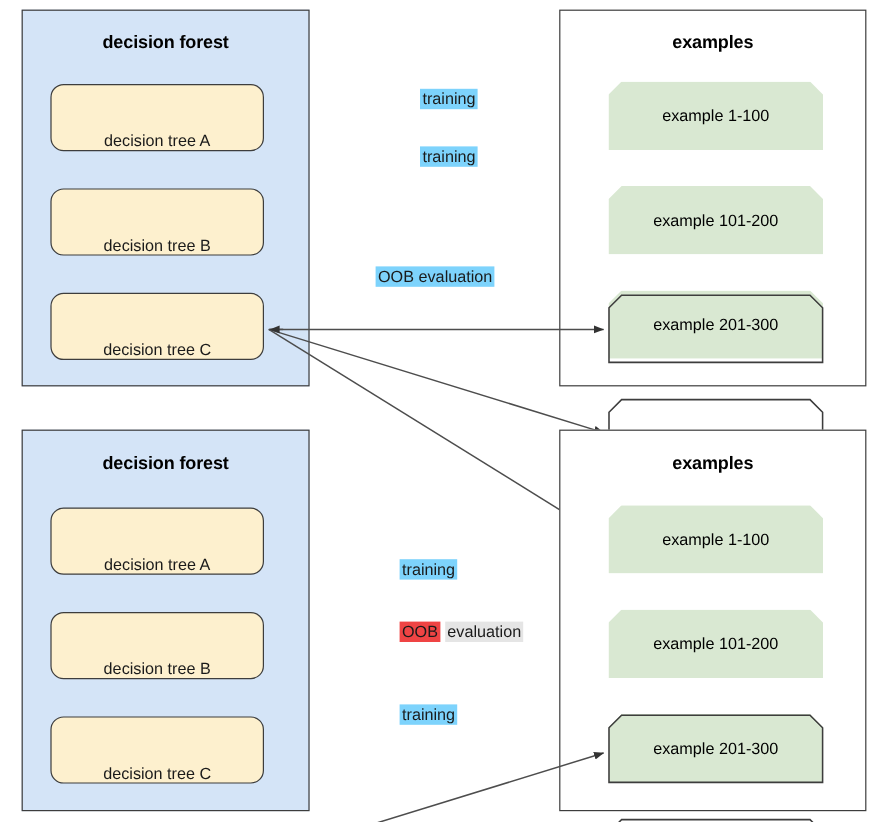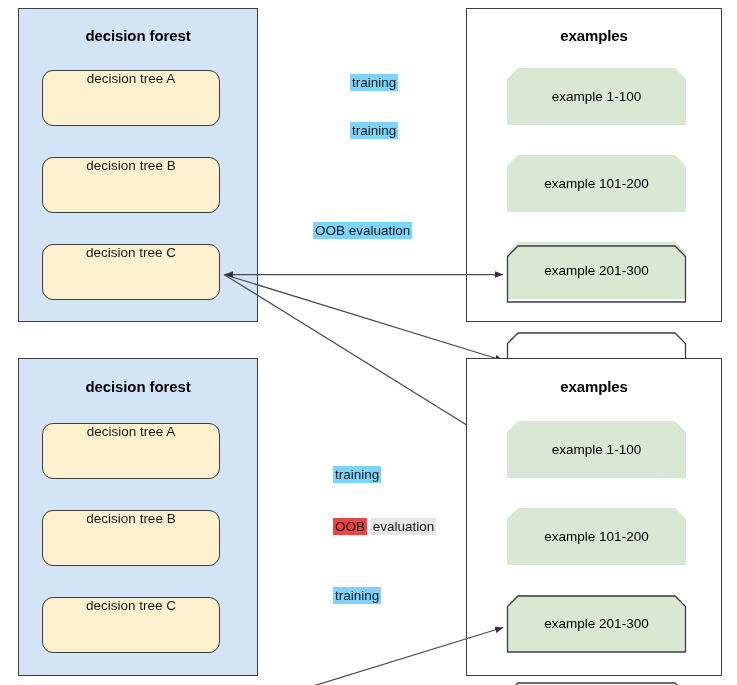--- a/index.html
+++ b/index.html
@@ -46,21 +46,21 @@
     letter-spacing: -0.1px;
     color: #000;
   }
   .tree-box {
     position: absolute;
     background: #fdf0ce;
     border: 1.3px solid #3d3d3d;
     border-radius: 11px;
     box-sizing: border-box;
     display: flex;
-    align-items: flex-start;
+    align-items: flex-end;
     justify-content: center;
     font-size: 13.5px;
     color: #1a1a1a;
   }
   .example-box {
     position: absolute;
     background: #d9e8d2;
     box-sizing: border-box;
     display: flex;
     align-items: center;

